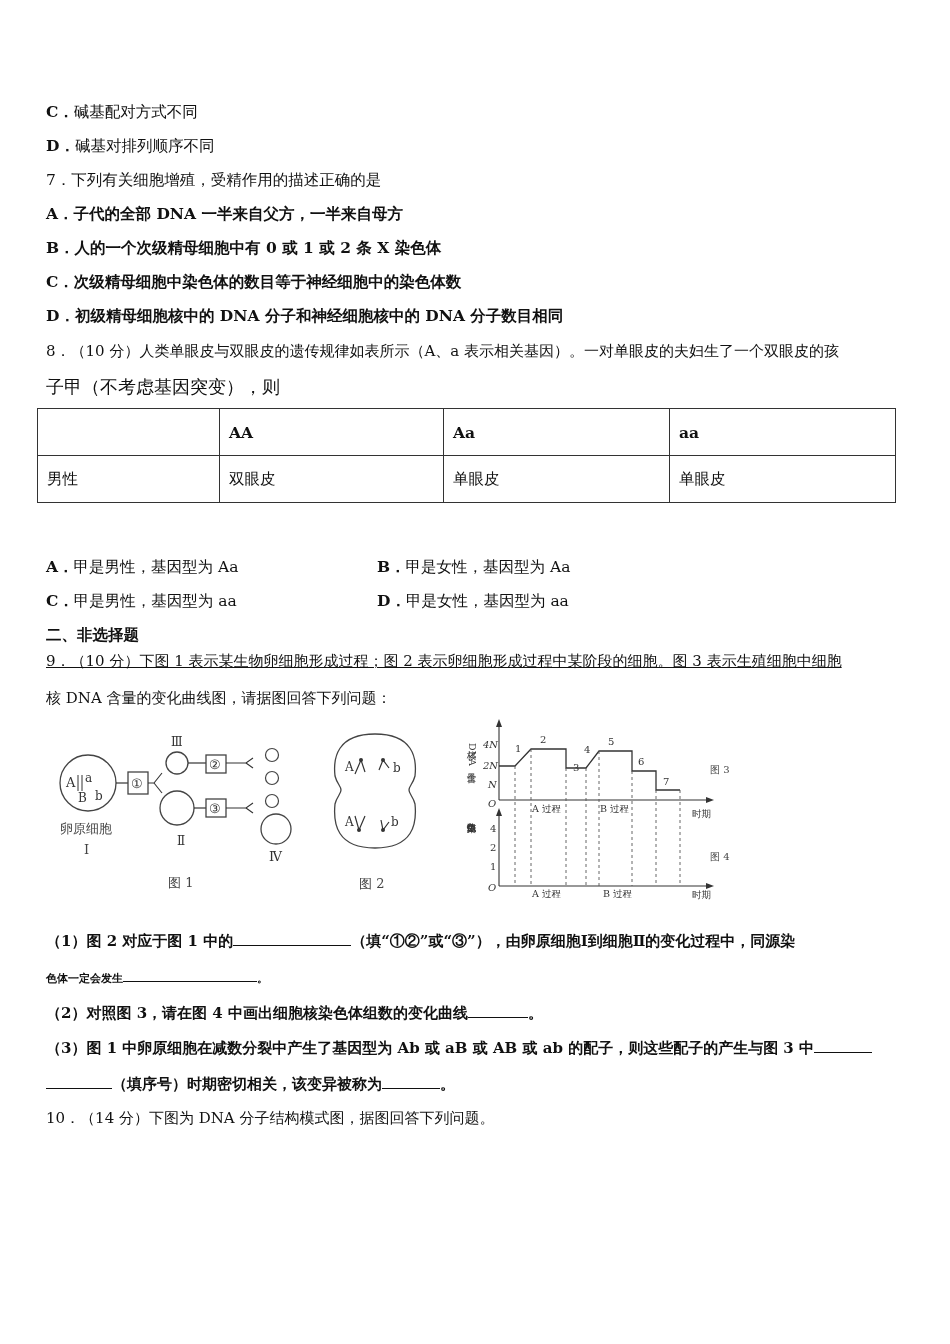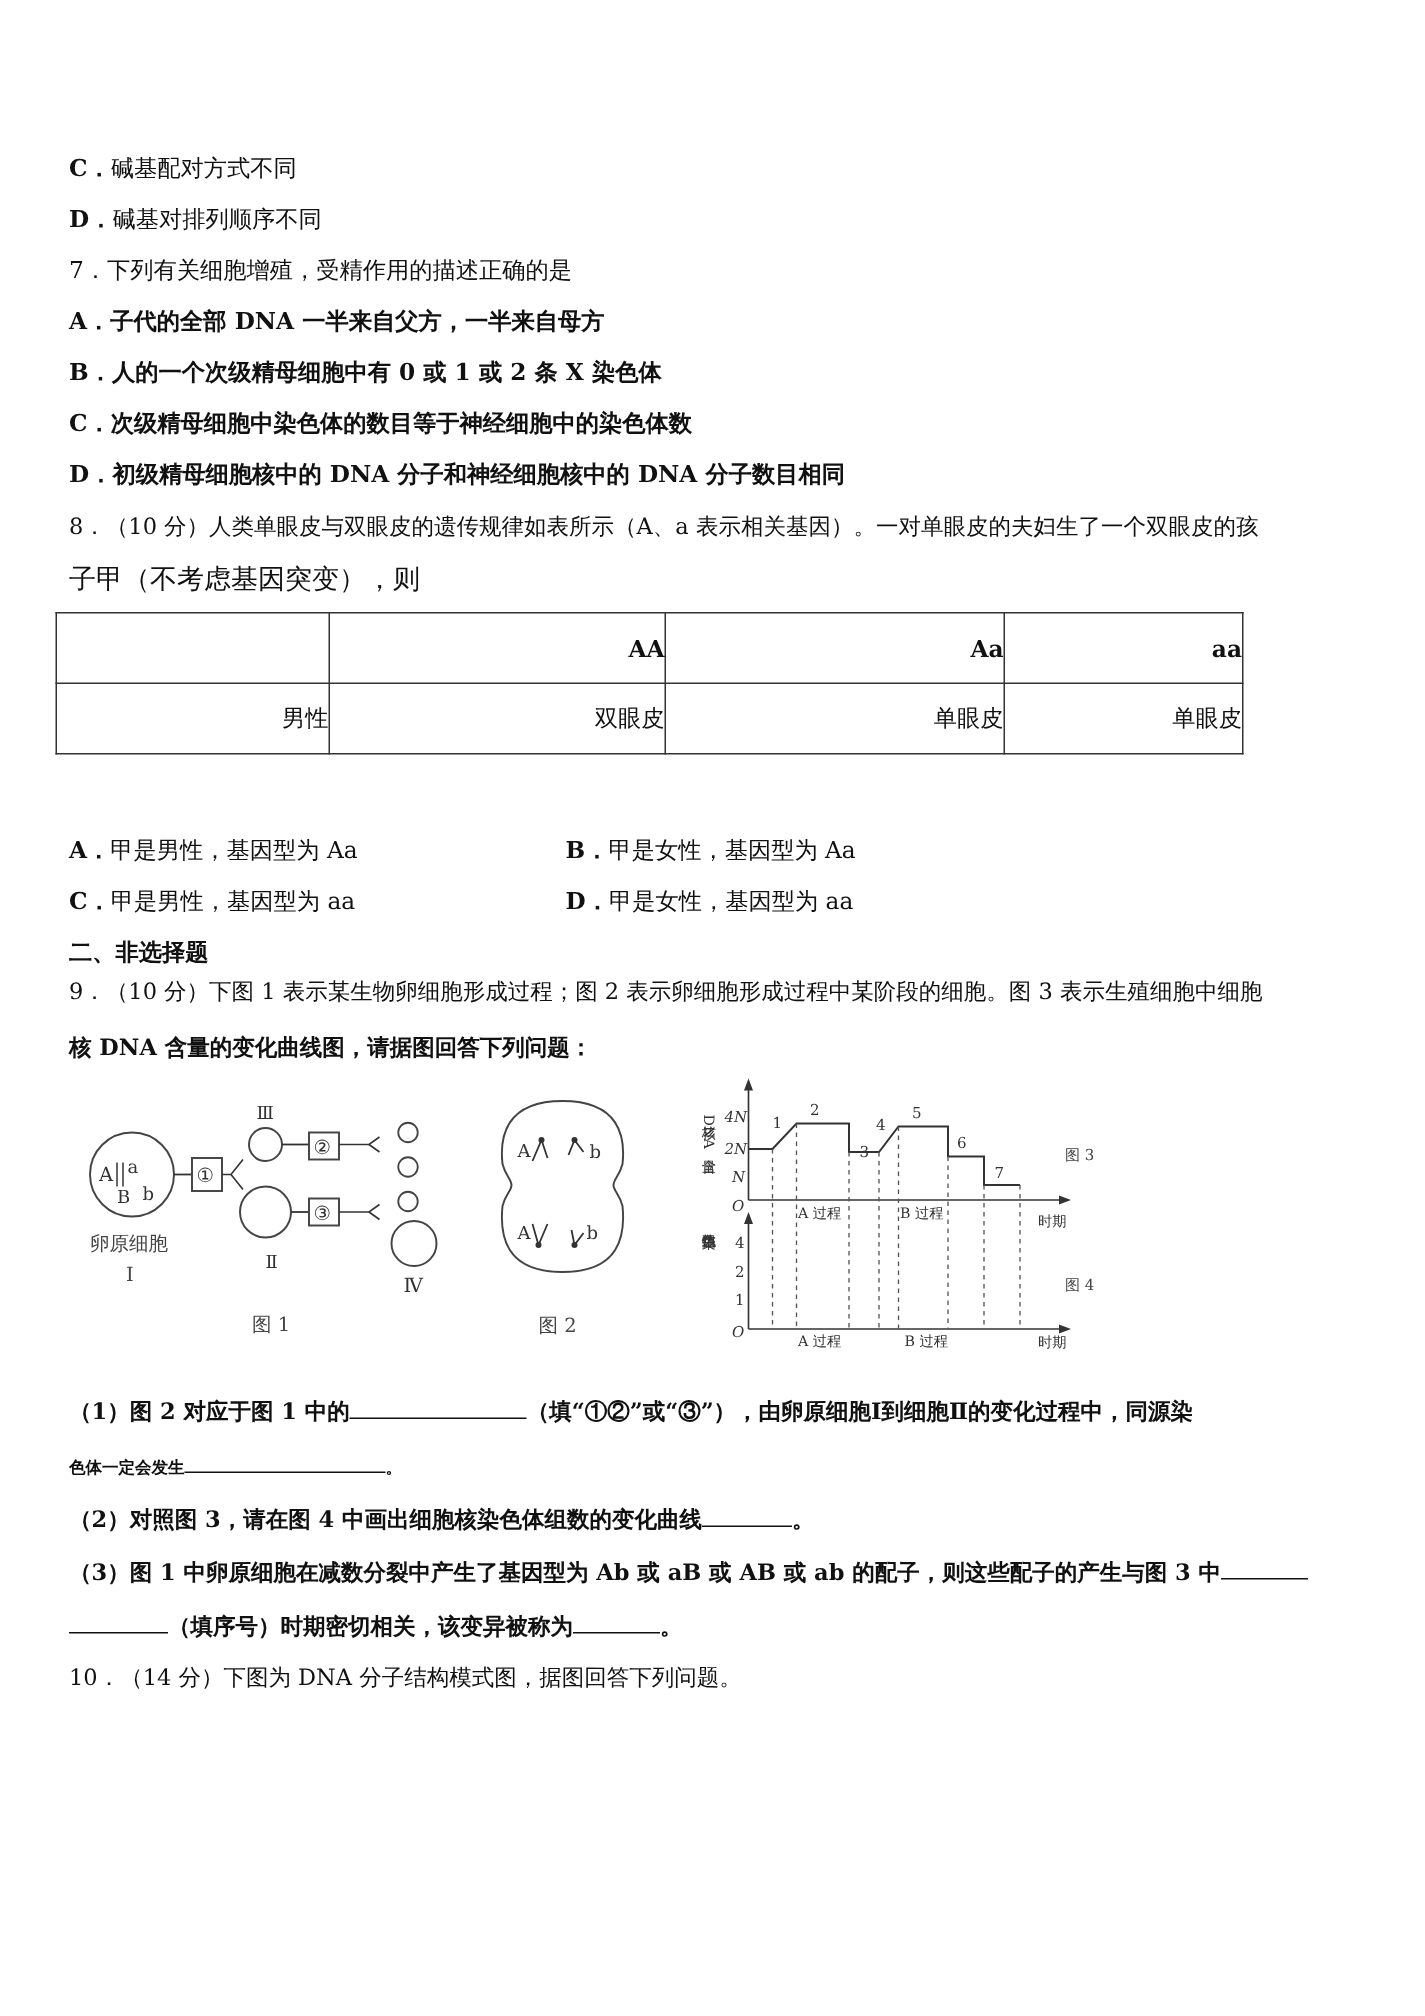--- a/index.html
+++ b/index.html
@@ -1,20 +1,20 @@
 <!DOCTYPE html>
 <html><head>
 <meta charset="utf-8">
 <style>
   html, body { margin: 0; padding: 0; background: #ffffff; }
   body { width: 950px; height: 1344px; position: relative; overflow: hidden;
          font-family: "DejaVu Serif", "Liberation Serif", serif; color: #111; }
   .line { position: absolute; left: 46px; font-size: 15.5px; line-height: 20px; white-space: nowrap; }
   .line b, .bold { font-weight: bold; }
-  .tbl { position: absolute; left: 37px; top: 408px; width: 792px; border-collapse: collapse; text-align: right; }
+  .tbl { position: absolute; left: 37px; top: 408px; width: 859px; border-collapse: collapse; }
   .tbl td { border: 1.5px solid #333; height: 46px; padding: 0 0 0 9px; font-size: 15.5px; vertical-align: middle; }
   .tbl td.c0 { width: 172px; }
   .tbl td.c1 { width: 214px; }
   .tbl td.c2 { width: 216px; }
   .fig { position: absolute; }
   .blank { display: inline-block; border-bottom: 1.3px solid #111; height: 15px; vertical-align: baseline; }
   svg text { font-family: "DejaVu Serif", "Liberation Serif", serif; }
 </style>
 </head>
 <body>
@@ -67,22 +67,22 @@
   <b>B．</b><span>甲是女性，基因型为 Aa</span>
 </div>
 <div class="line" style="top:591px">
   <b>C．</b><span>甲是男性，基因型为 aa</span>
 </div>
 <div class="line" style="top:591px; left:377px;">
   <b>D．</b><span>甲是女性，基因型为 aa</span>
 </div>
 
 <div class="line bold" style="top:625px">二、非选择题</div>
-<div class="line" style="top:651px; font-size:15px;">9．（10 分）下图 1 表示某生物卵细胞形成过程；图 2 表示卵细胞形成过程中某阶段的细胞。图 3 表示生殖细胞中细胞</div>
-<div class="line" style="top:688px; font-size:15px;font-weight:bold;">核 DNA 含量的变化曲线图，请据图回答下列问题：</div>
+<div class="line" style="top:651px; font-size:15px;text-decoration:underline;">9．（10 分）下图 1 表示某生物卵细胞形成过程；图 2 表示卵细胞形成过程中某阶段的细胞。图 3 表示生殖细胞中细胞</div>
+<div class="line" style="top:688px; font-size:15px;">核 DNA 含量的变化曲线图，请据图回答下列问题：</div>
 
 <svg class="fig" style="left:50px; top:720px;" width="260" height="180" viewBox="0 0 260 180">
   <circle cx="38" cy="63" r="28" fill="none" stroke="#444" stroke-width="1.3"></circle>
   <text x="16" y="67" font-size="13" fill="#333">A</text>
   <line x1="28" y1="55" x2="28" y2="71" stroke="#333" stroke-width="1"></line>
     <line x1="32" y1="55" x2="32" y2="71" stroke="#333" stroke-width="1"></line>
   <text x="35" y="62" font-size="12" fill="#333">a</text>
   <text x="28" y="82" font-size="12" fill="#333">B</text>
   <text x="45" y="80" font-size="12" fill="#333">b</text>
   <line x1="66" y1="63" x2="78" y2="63" stroke="#333" stroke-width="1.2"></line>

